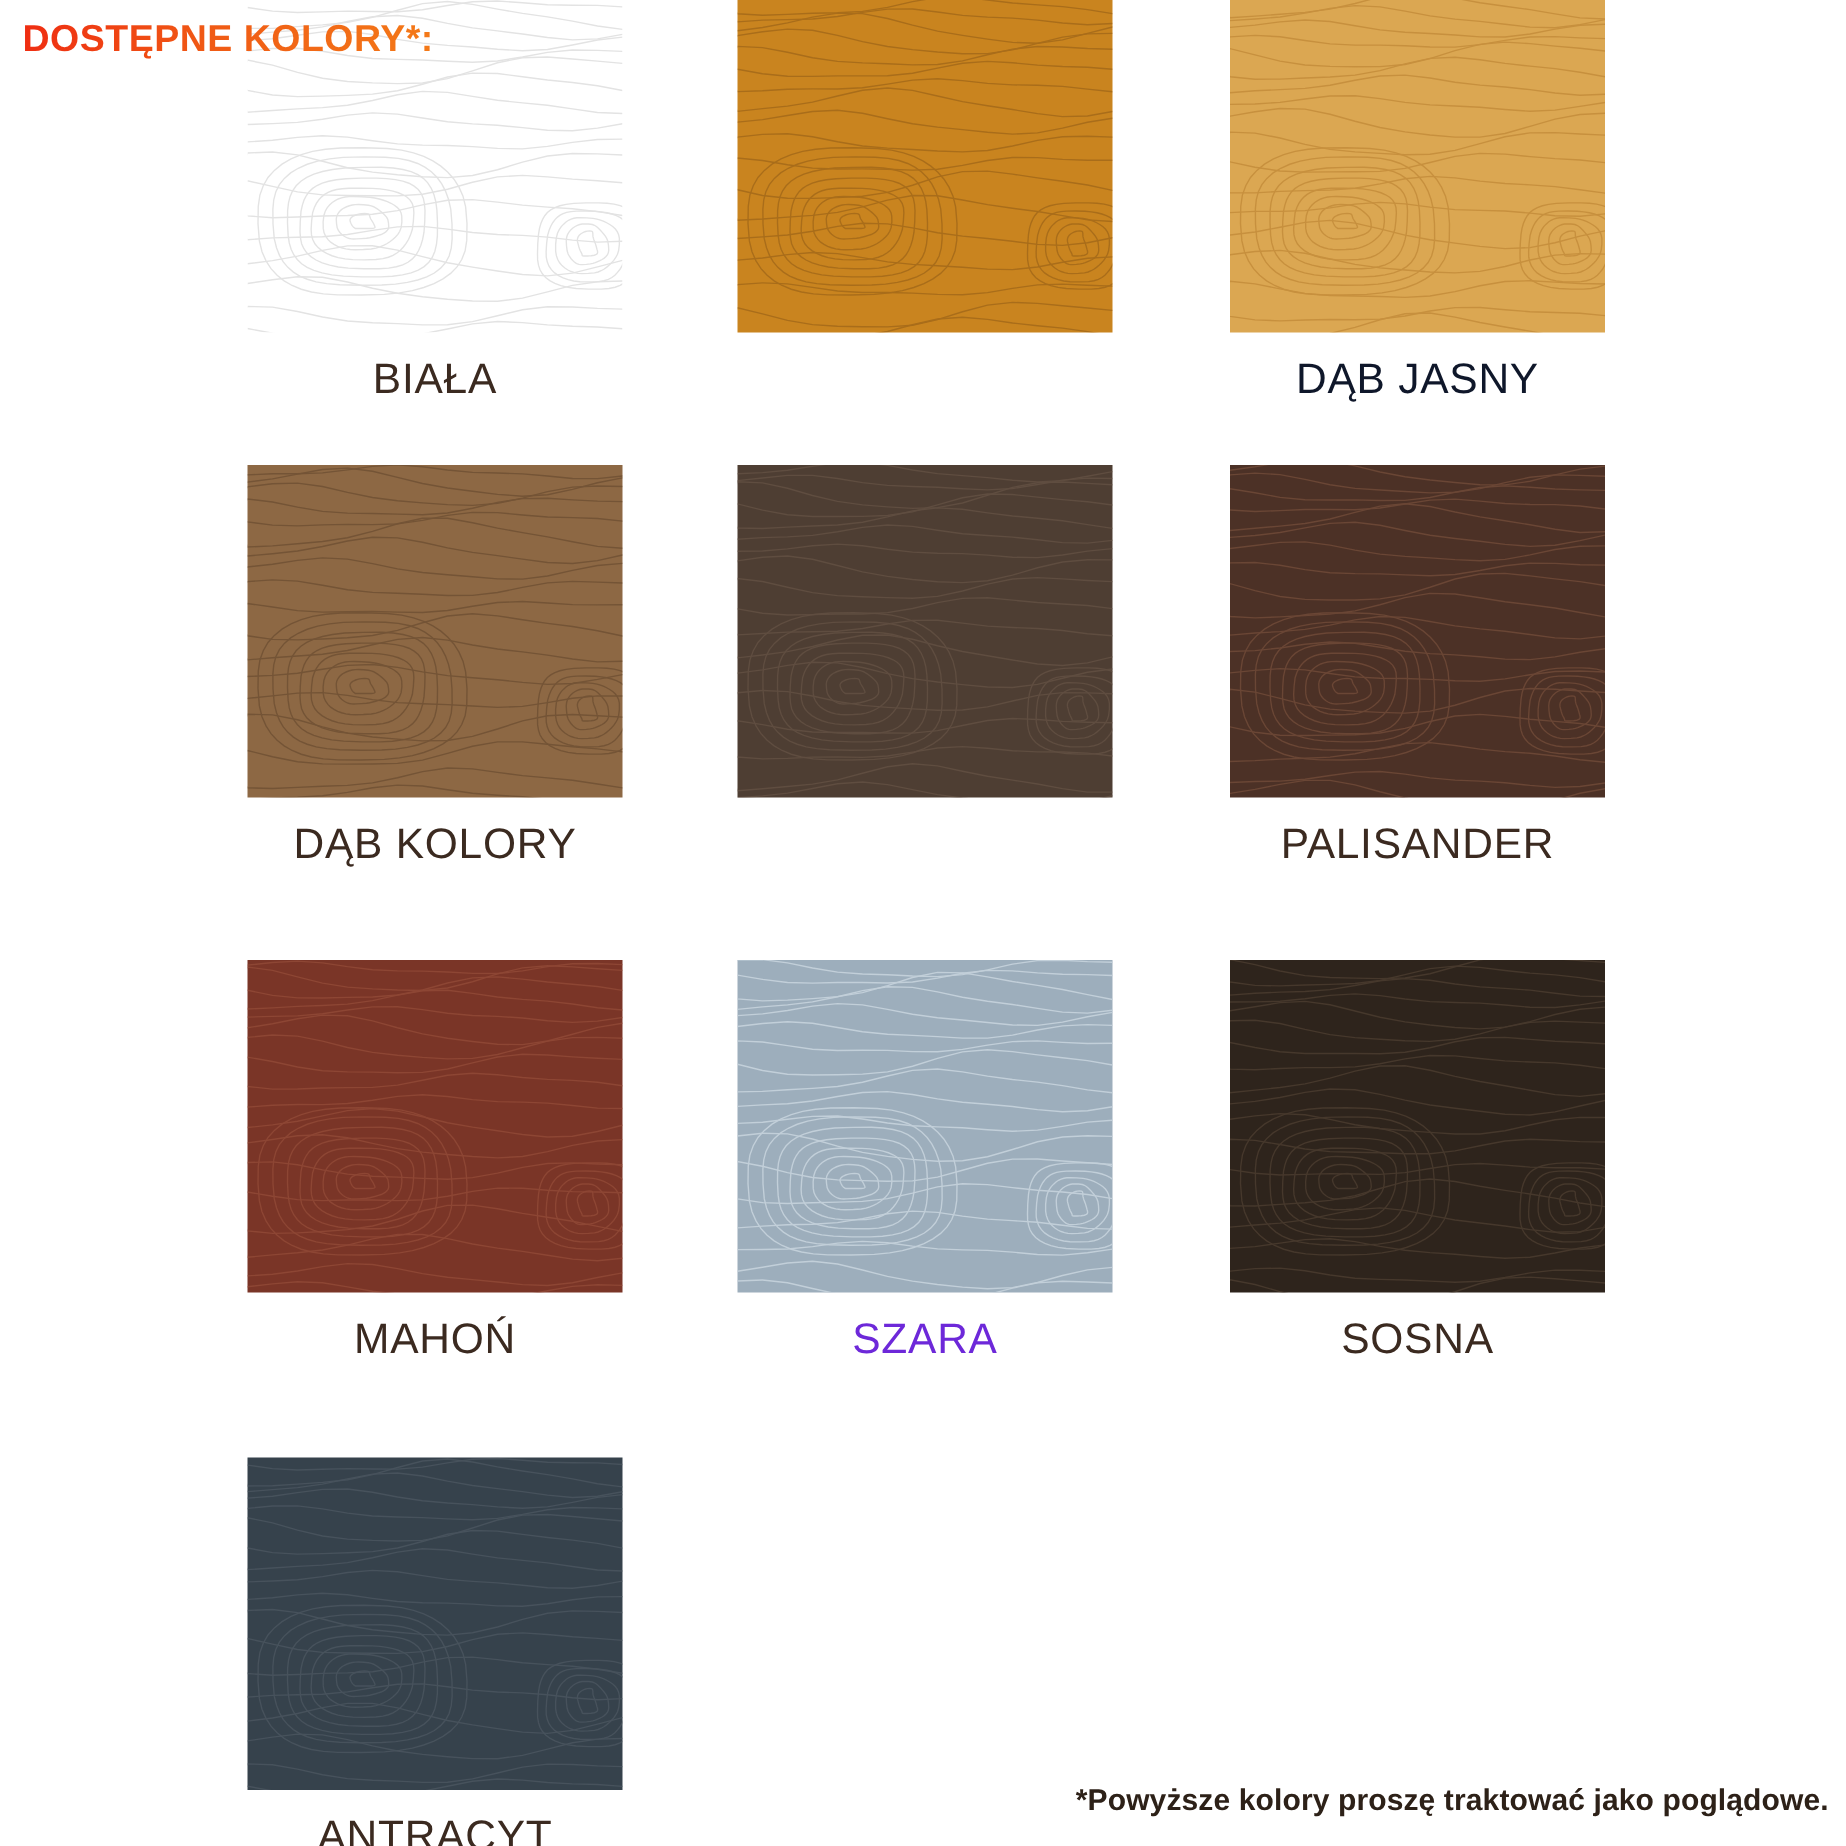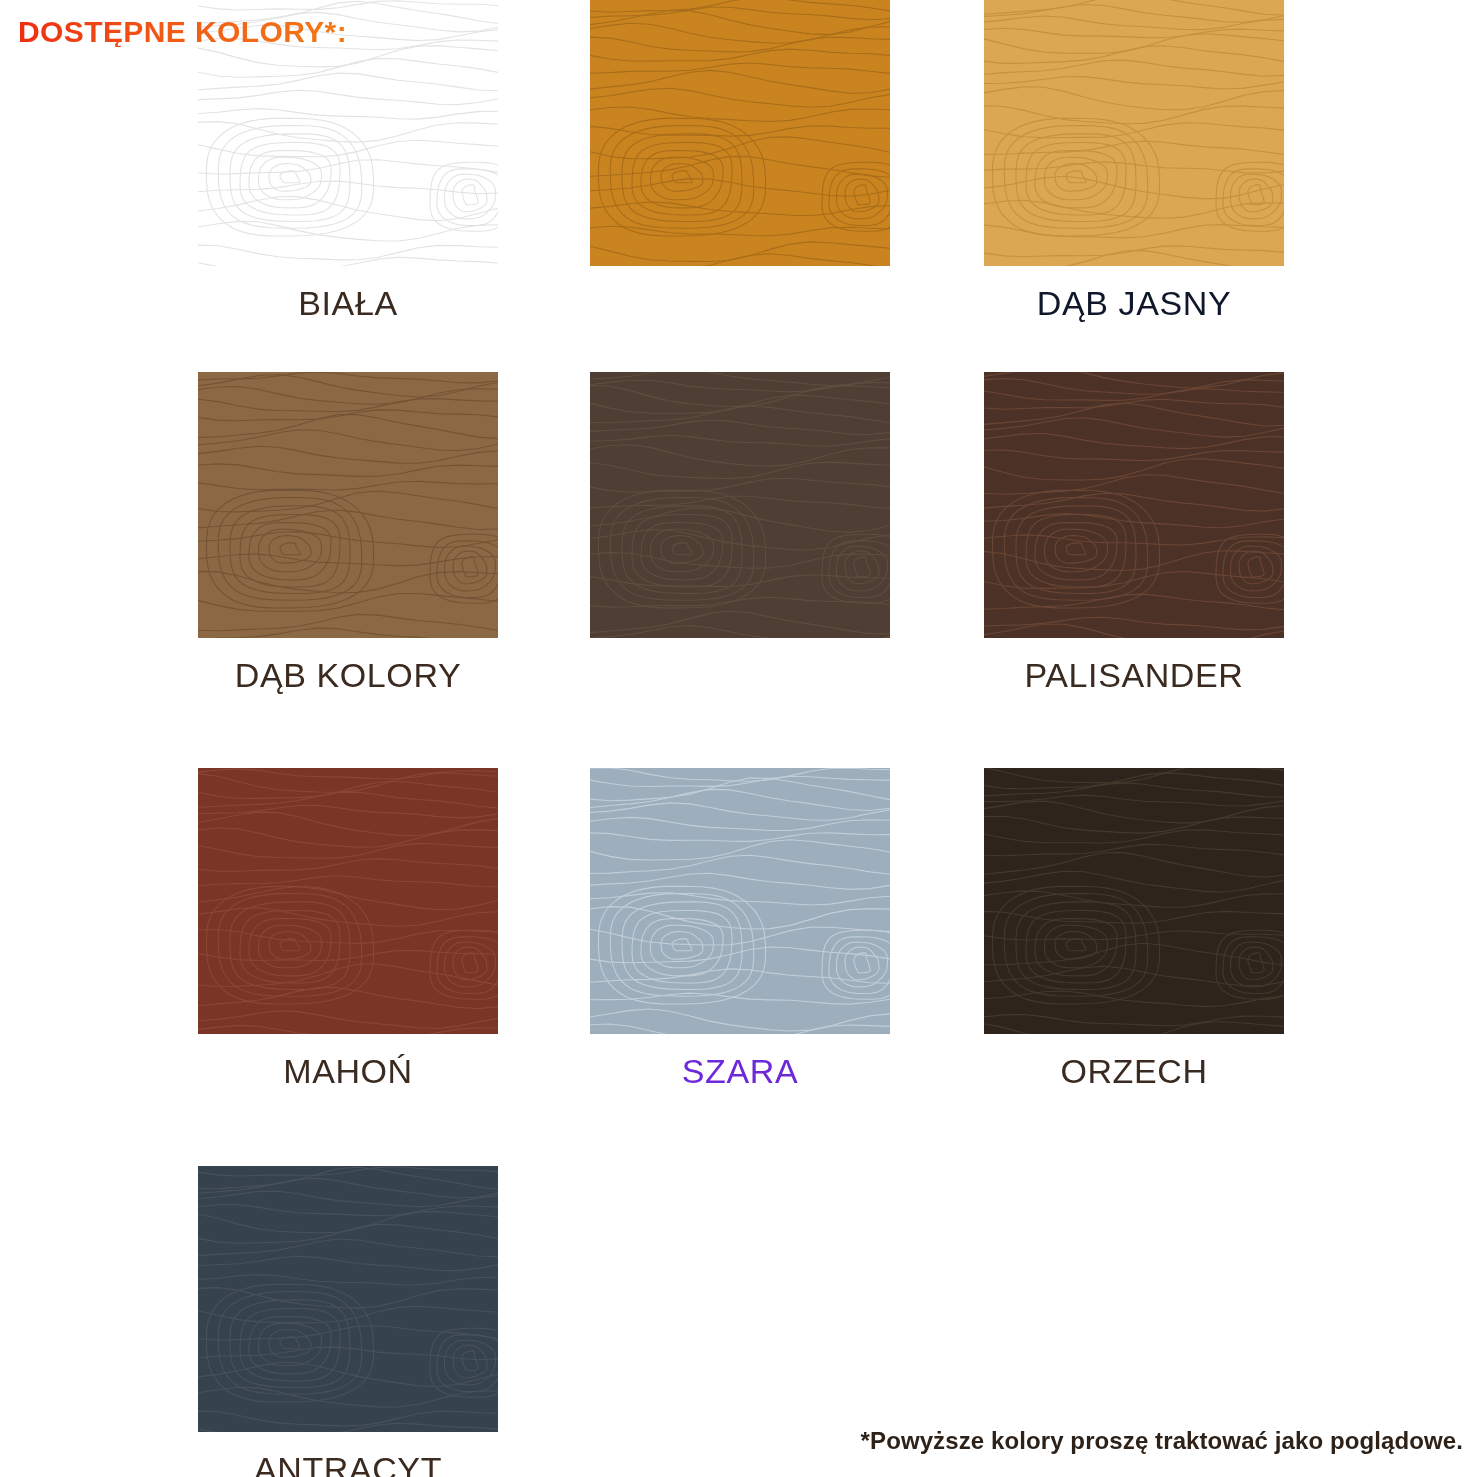--- a/index.html
+++ b/index.html
@@ -446,21 +446,21 @@
             <path d="M 163.6 179.2 L 163.7 191.1 L 163.0 198.6 L 161.3 204.8 L 158.5 210.0 L 154.5 214.5 L 149.5 218.4 L 143.4 221.5 L 136.2 224.0 L 127.9 225.9 L 118.4 227.3 L 107.4 228.0 L 90.5 228.2 L 73.8 227.8 L 63.4 226.9 L 54.9 225.5 L 47.8 223.4 L 41.8 220.9 L 36.7 217.7 L 32.3 213.9 L 28.6 209.5 L 25.6 204.3 L 23.2 198.2 L 21.4 190.9 L 20.4 179.2 L 20.3 167.3 L 21.0 159.8 L 22.7 153.3 L 25.5 147.7 L 29.5 142.7 L 34.5 138.3 L 40.6 134.6 L 47.8 131.4 L 56.1 128.9 L 65.6 127.1 L 76.6 125.9 L 93.5 125.5 L 110.2 125.8 L 120.6 126.7 L 129.1 128.4 L 136.2 130.8 L 142.2 133.9 L 147.3 137.6 L 151.7 142.0 L 155.4 147.1 L 158.4 152.9 L 160.8 159.4 L 162.6 167.2 L 163.6 179.2 Z"></path>
             <path d="M 175.6 178.9 L 175.4 192.3 L 174.1 200.7 L 171.4 207.6 L 167.6 213.5 L 162.5 218.7 L 156.4 223.1 L 149.2 226.9 L 141.0 230.0 L 131.9 232.5 L 121.6 234.3 L 109.5 235.5 L 90.8 236.0 L 72.2 235.9 L 60.7 235.1 L 51.2 233.6 L 43.0 231.4 L 35.7 228.4 L 29.3 224.7 L 23.7 220.2 L 18.8 214.9 L 14.8 208.7 L 11.6 201.4 L 9.5 192.7 L 8.4 178.9 L 8.6 165.1 L 9.9 156.1 L 12.6 148.6 L 16.4 142.0 L 21.5 136.3 L 27.6 131.3 L 34.8 127.1 L 43.0 123.7 L 52.1 121.1 L 62.4 119.4 L 74.5 118.4 L 93.2 118.2 L 111.8 118.8 L 123.3 120.1 L 132.8 122.3 L 141.0 125.1 L 148.3 128.7 L 154.7 132.9 L 160.3 137.8 L 165.2 143.4 L 169.2 149.7 L 172.4 156.9 L 174.5 165.5 L 175.6 178.9 Z"></path>
             <path d="M 279.0 197.2 L 279.6 199.5 L 280.0 200.8 L 280.1 201.9 L 279.9 202.7 L 279.4 203.3 L 278.6 203.8 L 277.5 204.2 L 276.2 204.4 L 274.9 204.6 L 273.5 204.7 L 272.1 204.8 L 270.4 204.8 L 268.9 204.8 L 268.2 204.7 L 267.9 204.6 L 267.8 204.4 L 267.7 204.2 L 267.7 203.8 L 267.6 203.3 L 267.3 202.7 L 266.9 201.9 L 266.3 200.8 L 265.7 199.5 L 265.0 197.2 L 264.4 194.9 L 264.0 193.3 L 263.9 191.8 L 264.1 190.5 L 264.6 189.3 L 265.4 188.2 L 266.5 187.2 L 267.8 186.4 L 269.1 185.7 L 270.5 185.2 L 271.9 184.9 L 273.6 184.8 L 275.1 184.9 L 275.8 185.2 L 276.1 185.7 L 276.2 186.4 L 276.3 187.2 L 276.3 188.2 L 276.4 189.3 L 276.7 190.5 L 277.1 191.8 L 277.7 193.3 L 278.3 194.9 L 279.0 197.2 Z"></path>
             <path d="M 288.8 196.6 L 289.0 200.1 L 288.7 202.1 L 288.0 203.8 L 286.8 205.2 L 285.4 206.5 L 283.7 207.6 L 281.9 208.5 L 280.1 209.3 L 278.2 210.1 L 276.3 210.7 L 274.3 211.1 L 271.1 211.5 L 268.1 211.7 L 266.5 211.7 L 265.2 211.5 L 263.9 211.1 L 262.7 210.5 L 261.5 209.6 L 260.2 208.4 L 258.9 207.0 L 257.6 205.2 L 256.5 203.2 L 255.7 200.6 L 255.2 196.6 L 255.0 192.6 L 255.3 190.0 L 256.0 187.7 L 257.2 185.7 L 258.6 183.9 L 260.3 182.4 L 262.1 181.2 L 263.9 180.3 L 265.8 179.6 L 267.7 179.2 L 269.7 179.1 L 272.9 179.2 L 275.9 179.6 L 277.5 180.2 L 278.8 181.0 L 280.1 182.0 L 281.3 183.2 L 282.5 184.4 L 283.8 185.9 L 285.1 187.4 L 286.4 189.1 L 287.5 191.0 L 288.3 193.2 L 288.8 196.6 Z"></path>
             <path d="M 297.5 195.5 L 296.9 200.4 L 296.0 203.4 L 294.6 206.0 L 293.0 208.3 L 291.1 210.4 L 289.2 212.2 L 287.2 213.9 L 285.1 215.4 L 282.9 216.6 L 280.5 217.6 L 277.6 218.3 L 272.7 218.7 L 267.6 218.9 L 264.4 218.7 L 261.6 218.1 L 258.9 217.2 L 256.3 216.0 L 253.9 214.4 L 251.6 212.5 L 249.7 210.2 L 248.2 207.6 L 247.1 204.5 L 246.5 200.9 L 246.5 195.5 L 247.1 190.1 L 248.0 186.6 L 249.4 183.7 L 251.0 181.3 L 252.9 179.3 L 254.8 177.6 L 256.8 176.2 L 258.9 175.3 L 261.1 174.6 L 263.5 174.2 L 266.4 174.1 L 271.3 174.3 L 276.4 174.7 L 279.6 175.3 L 282.4 176.1 L 285.1 177.1 L 287.7 178.4 L 290.1 179.8 L 292.4 181.4 L 294.3 183.2 L 295.8 185.3 L 296.9 187.7 L 297.5 190.7 L 297.5 195.5 Z"></path>
             <path d="M 304.7 194.8 L 303.9 201.4 L 302.7 205.6 L 301.3 209.2 L 299.7 212.5 L 298.0 215.4 L 296.0 217.9 L 293.9 220.2 L 291.5 222.0 L 288.7 223.5 L 285.2 224.6 L 280.9 225.3 L 273.6 225.5 L 266.0 225.4 L 261.0 224.8 L 256.5 223.7 L 252.5 222.3 L 248.9 220.5 L 245.7 218.3 L 243.1 215.7 L 241.1 212.8 L 239.8 209.5 L 239.0 205.8 L 238.9 201.4 L 239.3 194.8 L 240.1 188.3 L 241.3 184.2 L 242.7 180.8 L 244.3 178.0 L 246.0 175.7 L 248.0 173.7 L 250.1 172.1 L 252.5 170.9 L 255.3 169.9 L 258.8 169.3 L 263.1 168.9 L 270.4 168.8 L 278.0 169.0 L 283.0 169.5 L 287.5 170.2 L 291.5 171.2 L 295.1 172.5 L 298.3 174.1 L 300.9 176.0 L 302.9 178.3 L 304.2 181.1 L 305.0 184.3 L 305.1 188.3 L 304.7 194.8 Z"></path>
             <path d="M 311.8 195.2 L 311.2 203.4 L 310.4 208.8 L 309.3 213.4 L 307.9 217.3 L 306.2 220.8 L 304.1 223.8 L 301.4 226.3 L 298.1 228.3 L 294.1 229.8 L 289.1 230.8 L 282.9 231.3 L 273.0 231.3 L 263.0 230.8 L 256.4 229.9 L 250.7 228.5 L 245.9 226.7 L 241.8 224.5 L 238.5 222.0 L 235.9 219.0 L 234.0 215.8 L 232.8 212.1 L 232.1 207.9 L 232.0 203.0 L 232.2 195.2 L 232.8 187.5 L 233.6 182.7 L 234.7 178.8 L 236.1 175.5 L 237.8 172.6 L 239.9 170.0 L 242.6 167.9 L 245.9 166.1 L 249.9 164.6 L 254.9 163.5 L 261.1 162.7 L 271.0 162.3 L 281.0 162.3 L 287.6 162.6 L 293.3 163.3 L 298.1 164.5 L 302.2 166.1 L 305.5 168.2 L 308.1 170.8 L 310.0 173.9 L 311.2 177.5 L 311.9 181.8 L 312.0 187.0 L 311.8 195.2 Z"></path>
           </g>
         </svg>
       </div>
-      <div class="swatch-label" style="color: rgb(59, 42, 32);">ORZECH</div>
+      <div class="swatch-label" style="color: rgb(59, 42, 32);">SOSNA</div>
     </div>
     <div class="swatch-cell col-1 row-4">
       <div class="swatch-tile" style="background: rgb(54, 66, 76);">
         <svg viewBox="0 0 300 266" preserveAspectRatio="none">
           <g fill="none" stroke="#47525c" stroke-width="1.1" stroke-linecap="round">
             <path d="M -4 6 L 0 6.1 L 20 8.9 L 40 10.0 L 60 9.4 L 80 8.9 L 100 9.2 L 120 9.3 L 140 7.7 L 160 4.3 L 180 1.4 L 200 0.8 L 220 2.2 L 240 3.8 L 260 4.2 L 280 4.3 L 300 5.6"></path>
             <path d="M -4 14 L 0 22.8 L 20 22.6 L 40 21.3 L 60 19.9 L 80 17.8 L 100 13.7 L 120 8.0 L 140 2.8 L 160 1.2 L 180 3.6 L 200 7.5 L 220 10.8 L 240 13.7 L 260 17.1 L 280 21.0 L 300 23.5"></path>
             <path d="M -4 23 L 0 27.3 L 20 25.7 L 40 24.1 L 60 21.3 L 80 17.1 L 100 13.3 L 120 12.4 L 140 14.8 L 160 18.9 L 180 22.4 L 200 24.9 L 220 27.3 L 240 30.1 L 260 32.0 L 280 31.0 L 300 27.4"></path>
             <path d="M -4 33 L 0 32.5 L 20 31.0 L 40 28.1 L 60 25.5 L 80 25.2 L 100 27.8 L 120 31.6 L 140 34.6 L 160 36.4 L 180 37.7 L 200 39.5 L 220 40.6 L 240 39.5 L 260 35.9 L 280 31.9 L 300 29.7"></path>
             <path d="M -4 44 L 0 40.7 L 20 38.8 L 40 38.7 L 60 41.1 L 80 44.5 L 100 46.8 L 120 47.6 L 140 48.1 L 160 49.1 L 180 49.8 L 200 48.7 L 220 45.5 L 240 41.8 L 260 40.0 L 280 40.3 L 300 41.1"></path>

